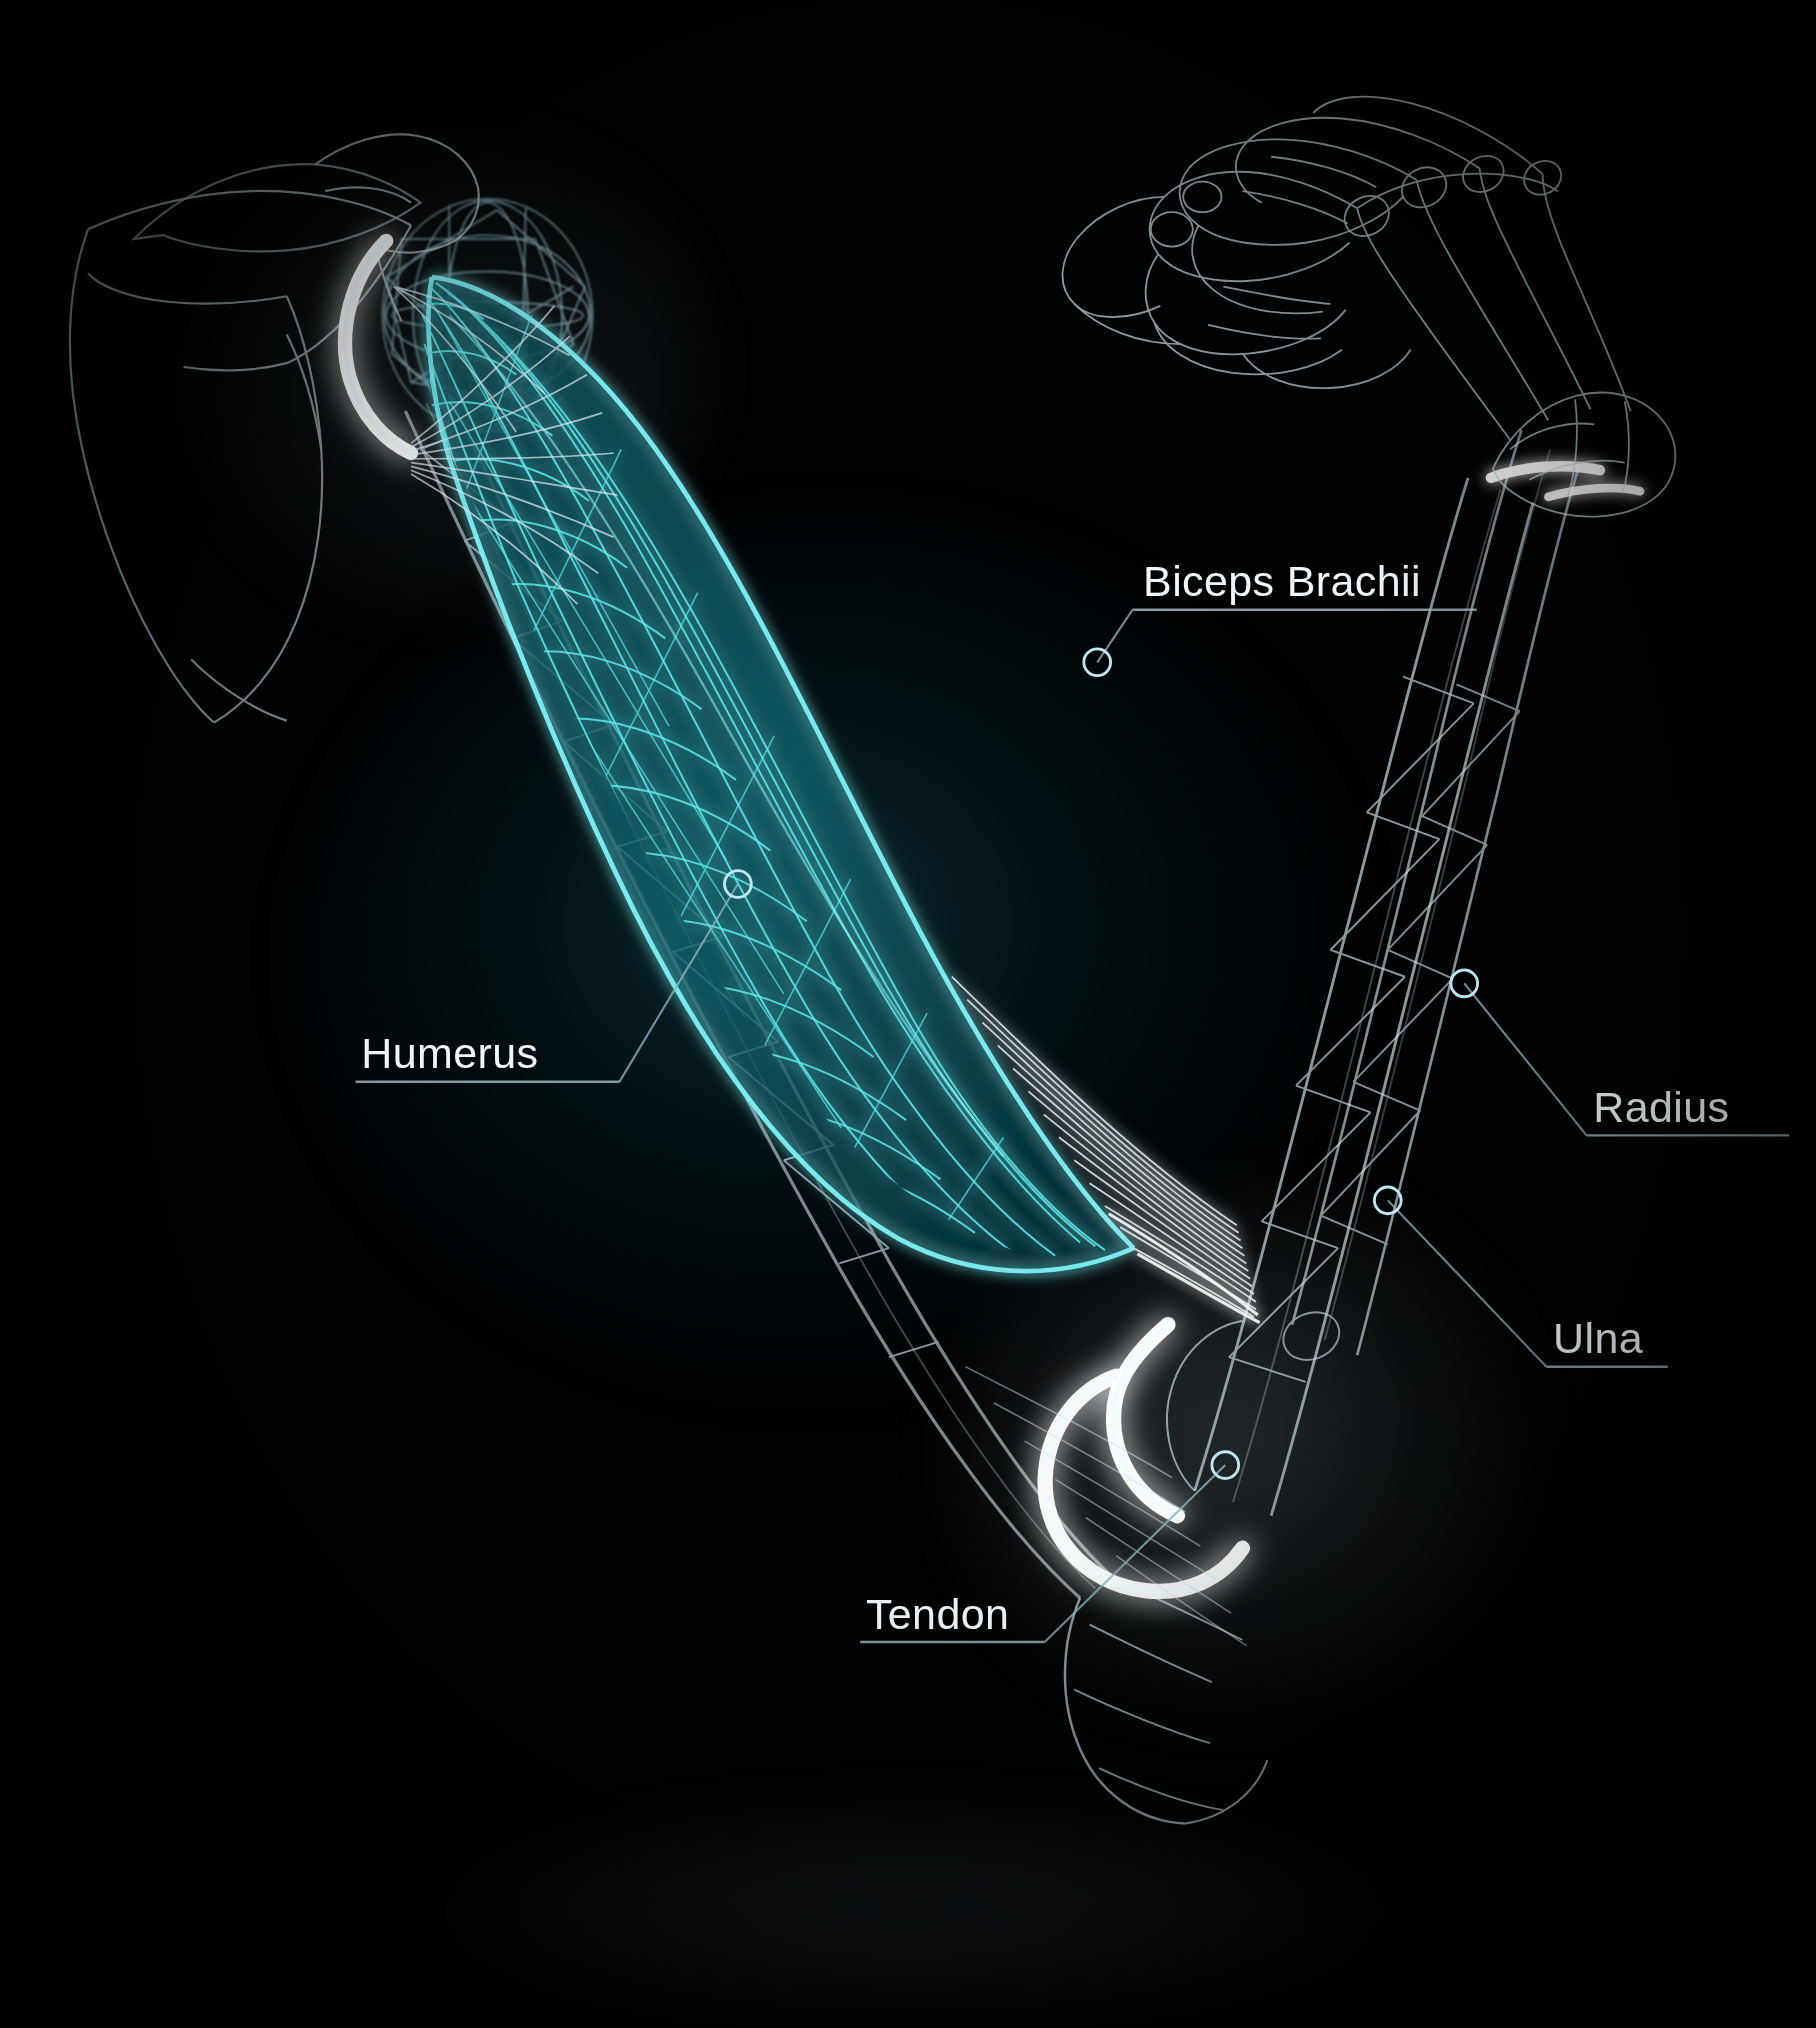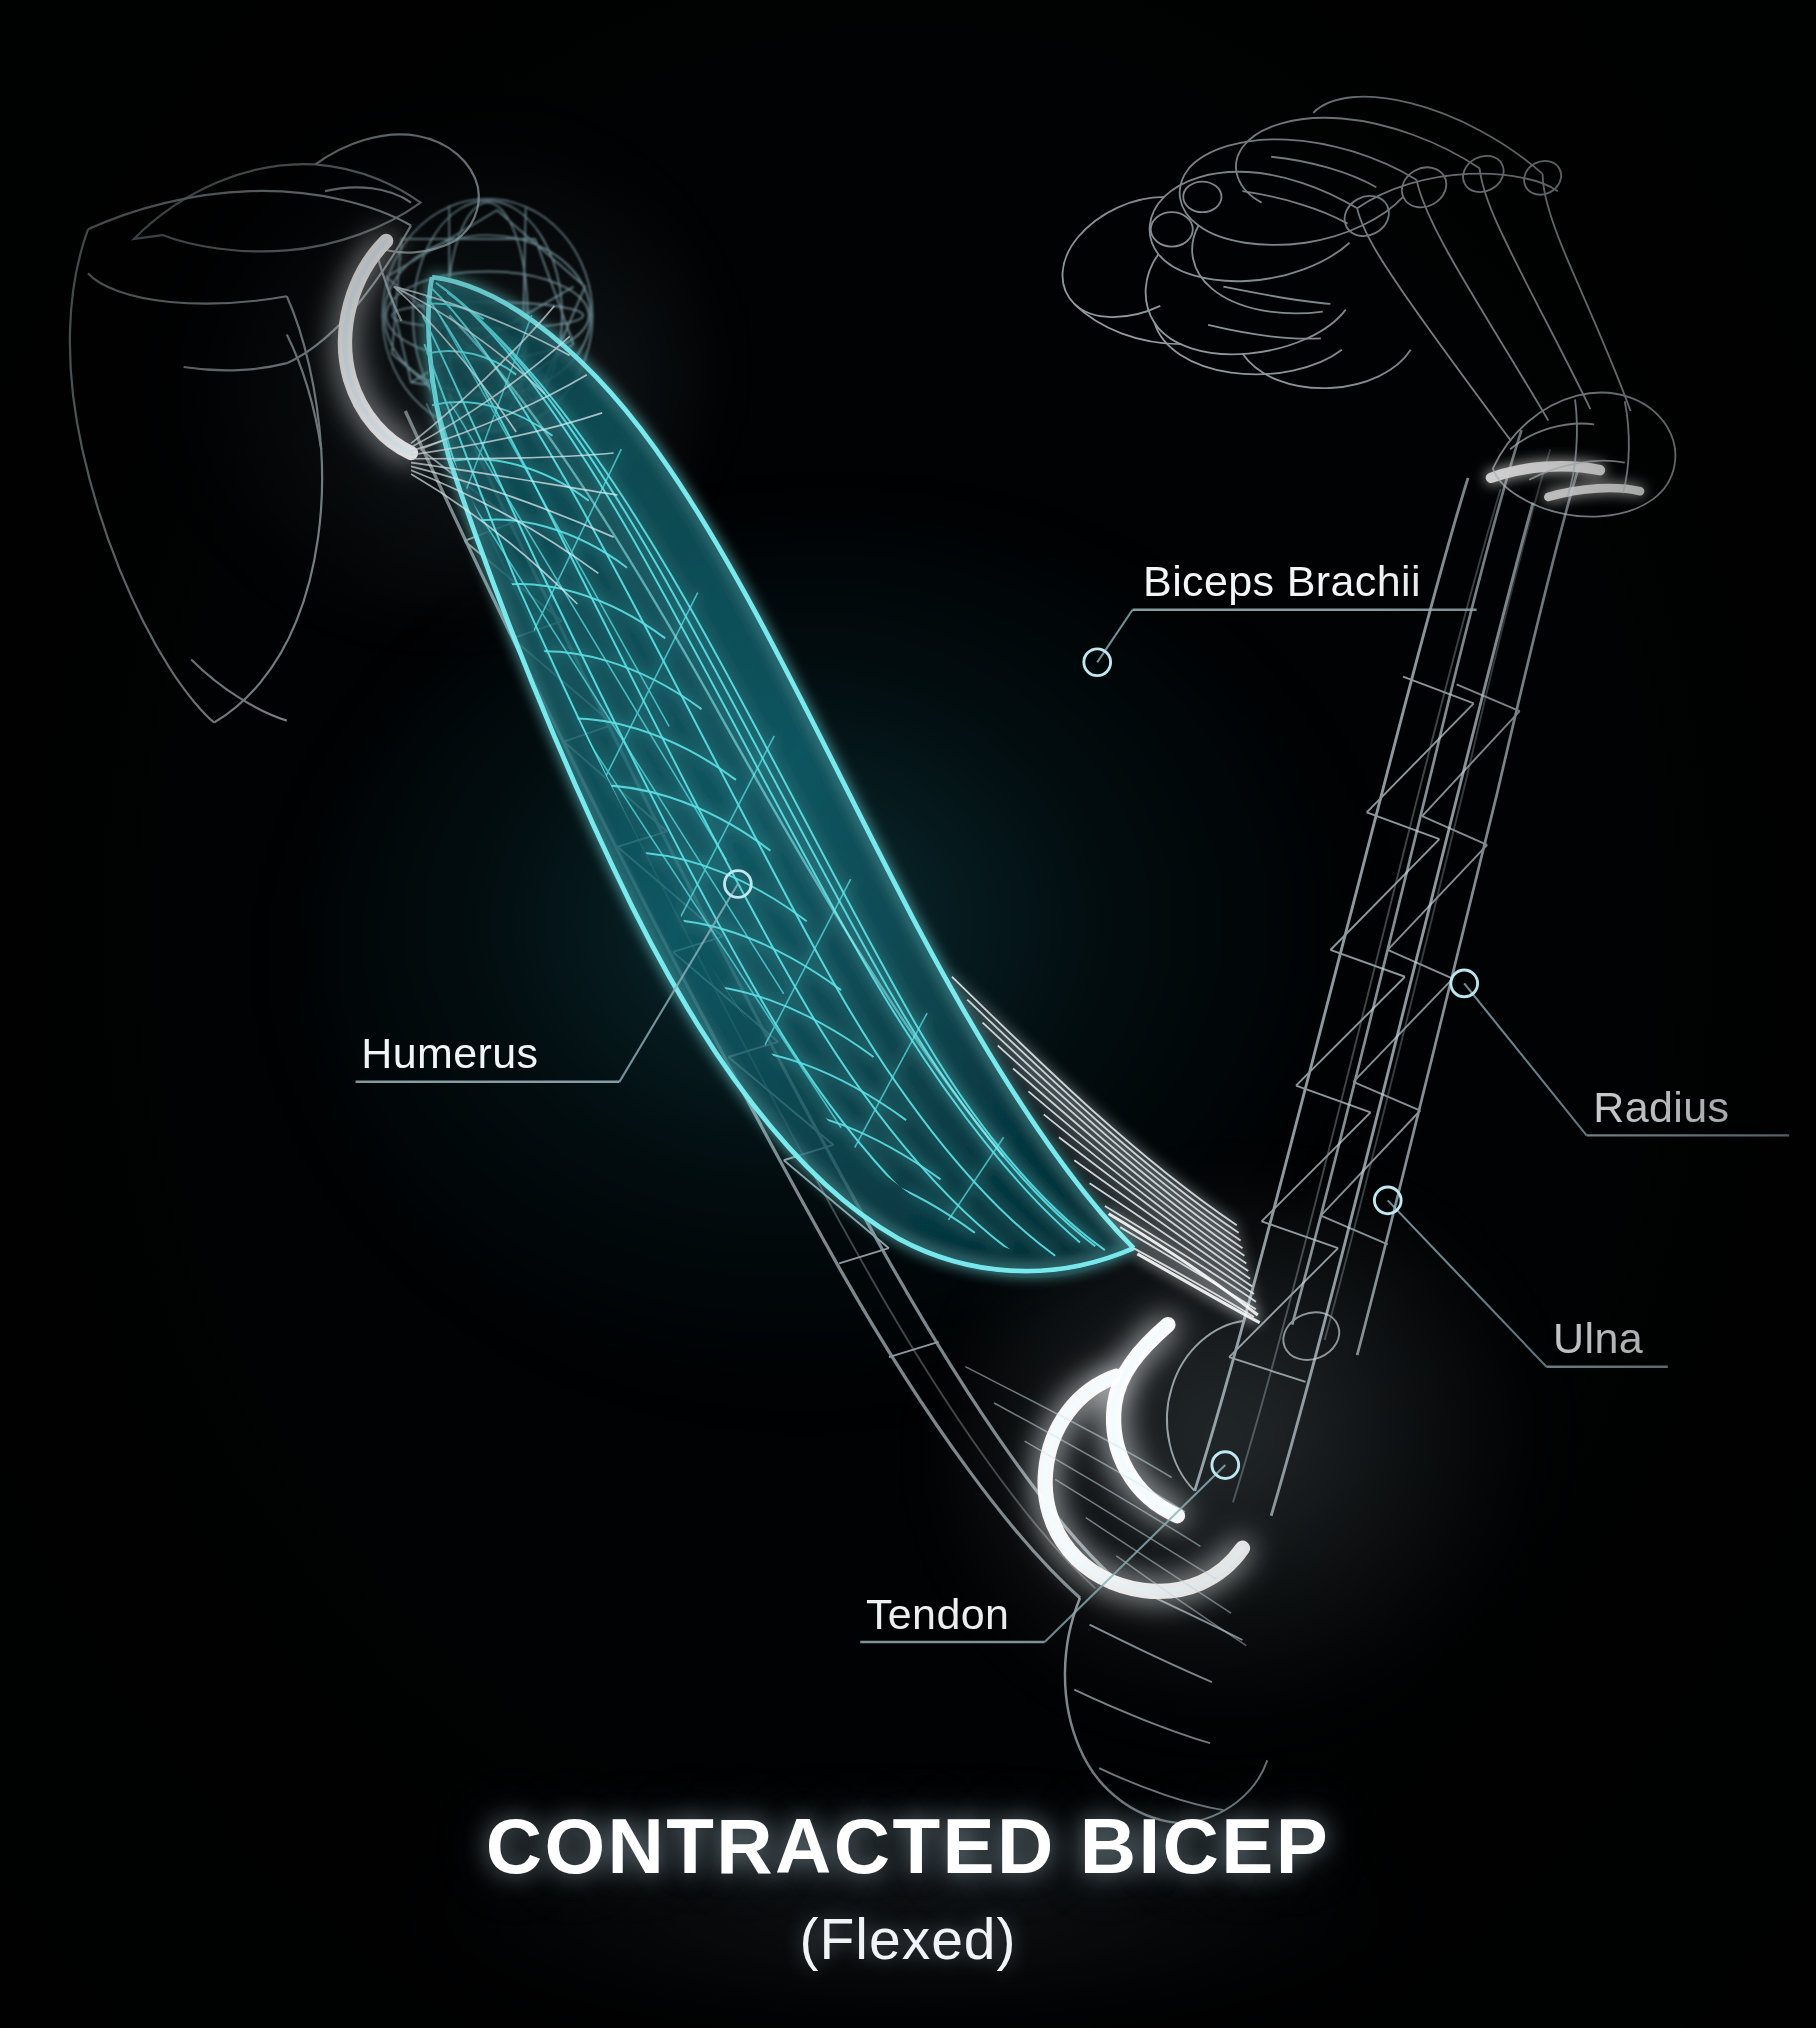--- a/index.html
+++ b/index.html
@@ -449,17 +449,15 @@
           <path d="M 1282 1533 L 1093 1718" class="leader"></path>
           <line x1="900" y1="1718" x2="1093" y2="1718" class="label-rule"></line>
           <circle cx="1282" cy="1533" r="14" class="marker-ring"></circle>
           <text x="906" y="1704" text-anchor="start" class="label-text">Tendon</text>
         </g>
       </g>
   </svg>
 
   <div class="vignette"></div>
 
-  <div class="title-main">CONTRACTED BICEP</div>
-  <div class="title-sub">(Flexed)</div>
 
 </div>
 
 
 </body></html>

